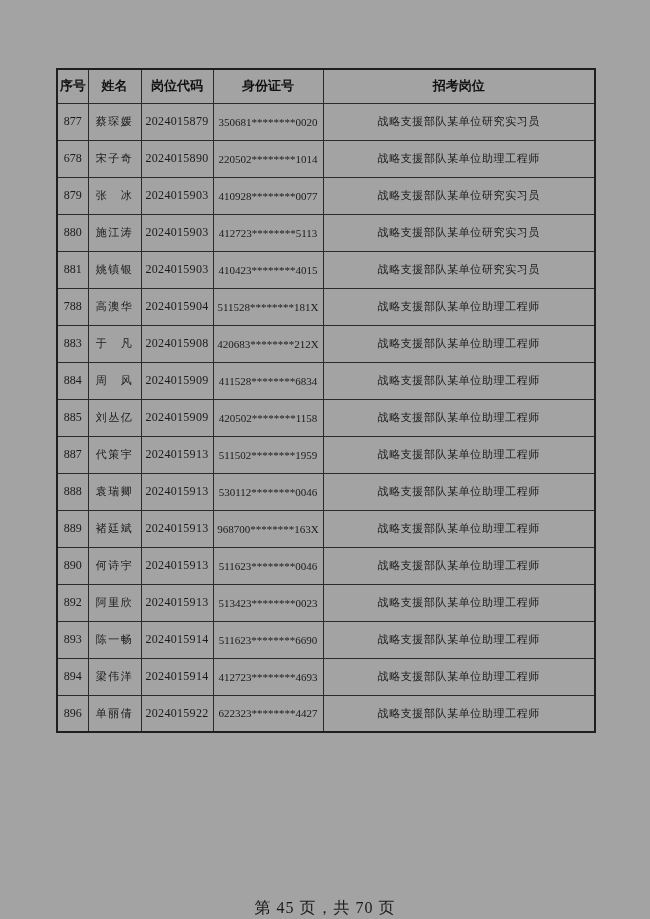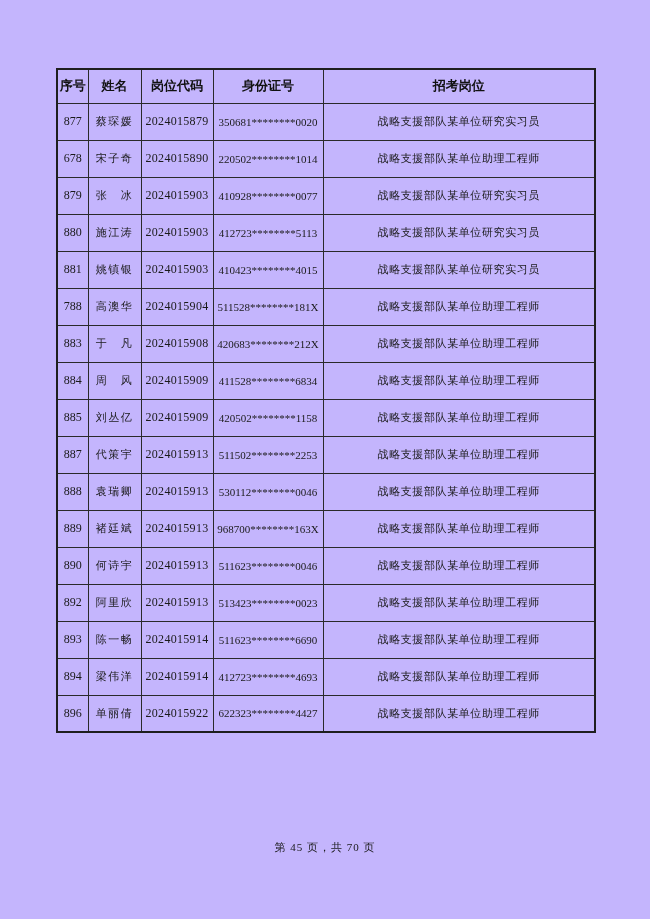--- a/index.html
+++ b/index.html
@@ -4,21 +4,21 @@
 <style>
   html, body {
     margin: 0;
     padding: 0;
     background: #ffffff;
   }
   .page {
     position: relative;
     width: 650px;
     height: 919px;
-    background: #c4b5fd;
+    background: #a3a3a3;
     font-family: "Liberation Serif", "DejaVu Serif", serif;
     color: #1a1a1a;
     overflow: hidden;
   }
   table.roster {
     position: absolute;
     left: 56px;
     top: 68px;
     width: 538px;
     border-collapse: collapse;
@@ -48,24 +48,24 @@
     color: #111111;
   }
   td.col0 { font-size: 12px; }
   td.col1 { font-size: 11px; letter-spacing: 1.5px; }
   td.col2 { font-size: 12px; letter-spacing: 0.3px; }
   td.col3 { font-size: 11px; }
   td.col4 { font-size: 11px; letter-spacing: 0.6px; }
   .footer {
     position: absolute;
     left: 0;
-    top: 840px;
+    top: 898px;
     width: 100%;
     text-align: center;
-    font-size: 11px;
+    font-size: 16px;
     letter-spacing: 1px;
     color: #1a1a1a;
   }
 </style>
 </head>
 <body>
 
 <div class="page">
 
   <table class="roster">
@@ -146,21 +146,21 @@
           <td class="col0">885</td>
           <td class="col1">刘丛亿</td>
           <td class="col2">2024015909</td>
           <td class="col3">420502********1158</td>
           <td class="col4">战略支援部队某单位助理工程师</td>
         </tr>
         <tr>
           <td class="col0">887</td>
           <td class="col1">代策宇</td>
           <td class="col2">2024015913</td>
-          <td class="col3">511502********2253</td>
+          <td class="col3">511502********1959</td>
           <td class="col4">战略支援部队某单位助理工程师</td>
         </tr>
         <tr>
           <td class="col0">888</td>
           <td class="col1">袁瑞卿</td>
           <td class="col2">2024015913</td>
           <td class="col3">530112********0046</td>
           <td class="col4">战略支援部队某单位助理工程师</td>
         </tr>
         <tr>

